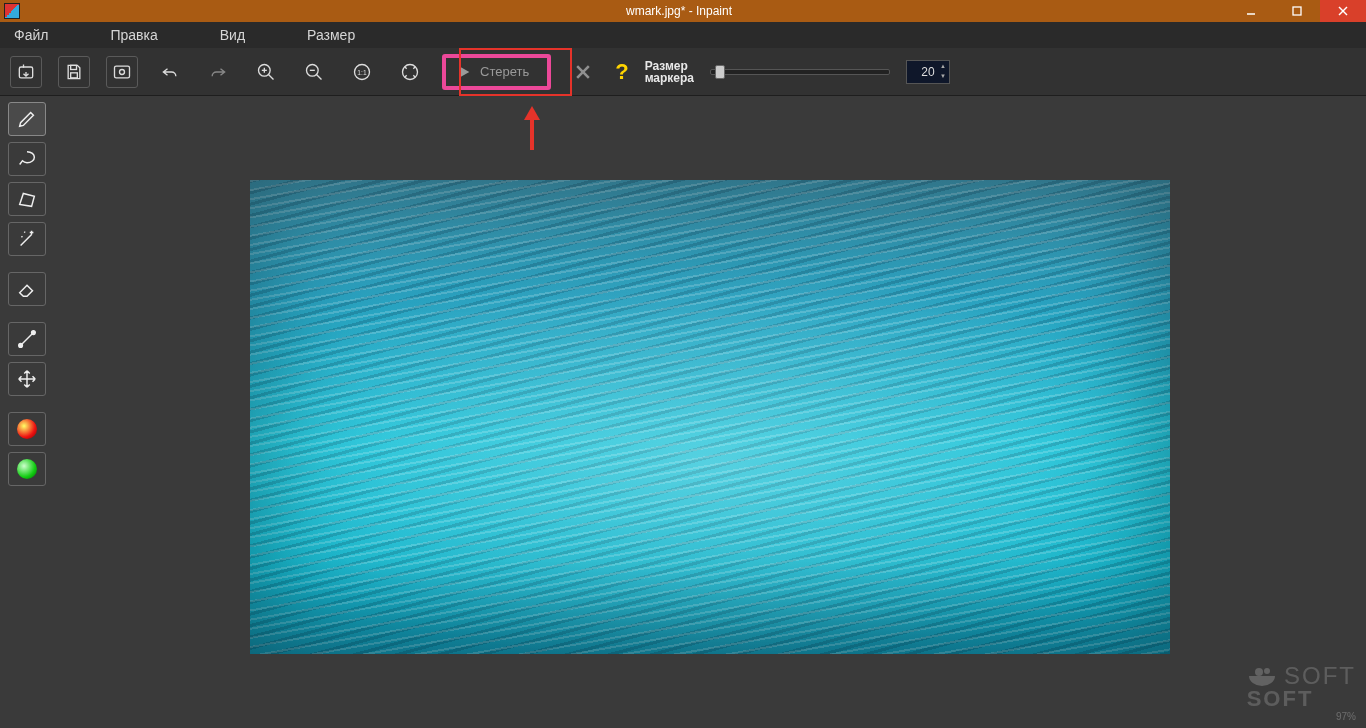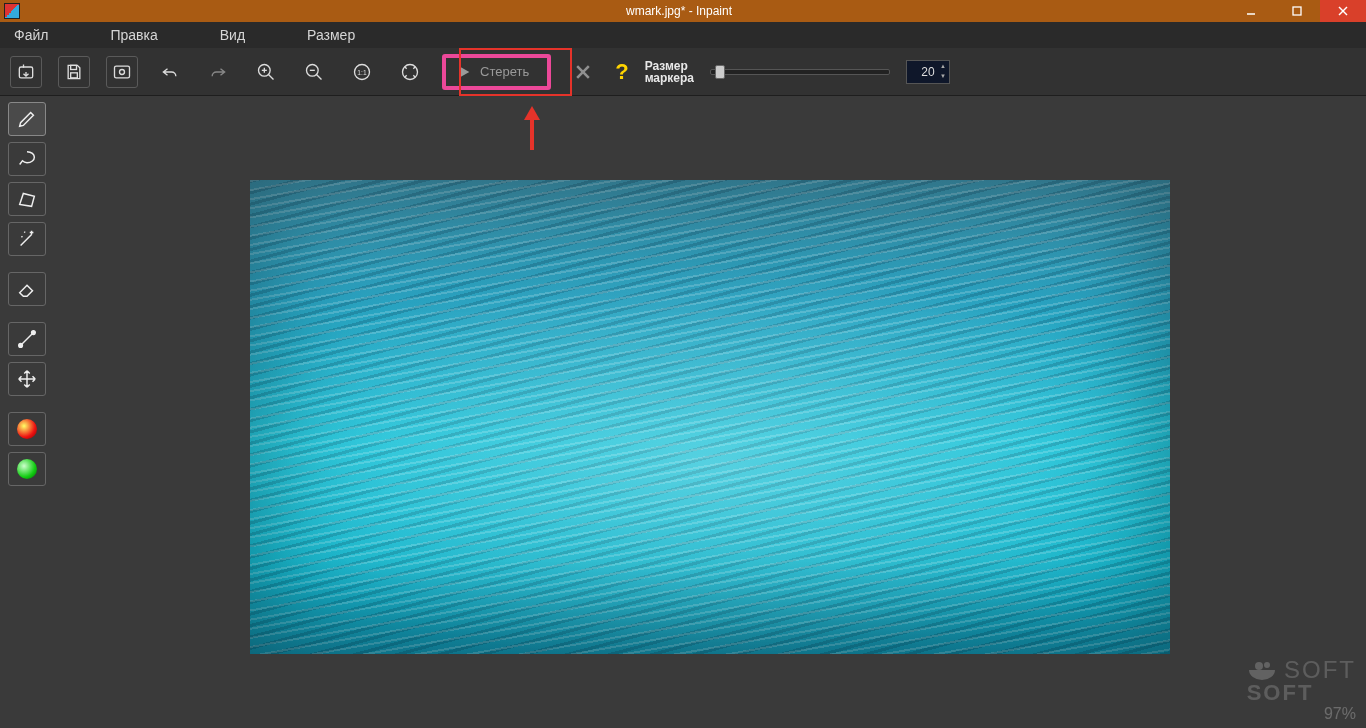--- a/index.html
+++ b/index.html
@@ -142,21 +142,21 @@
 
   
   .watermark {
     position:absolute; right:10px; bottom:6px;
     color:rgba(255,255,255,0.18);
     font-family: Arial, sans-serif;
     text-align:left; line-height:1;
   }
   .watermark .l1 { font-size:24px; letter-spacing:2px; font-weight:300;}
   .watermark .l2 { font-size:22px; letter-spacing:2px; font-weight:700;}
-  .watermark .pct { font-size:16px; display:block; text-align:right; color:rgba(255,255,255,0.25); margin-top:2px;}
+  .watermark .pct { font-size:10px; display:block; text-align:right; color:rgba(255,255,255,0.25); margin-top:2px;}
   .watermark svg { vertical-align:bottom; opacity:.2; margin-right:4px;}
 </style>
 </head>
 <body>
 
 <div class="titlebar">
   <div class="appicon"></div>
   <div class="title">wmark.jpg* - Inpaint</div>
   <div class="winbtns">
     <div class="winbtn">

